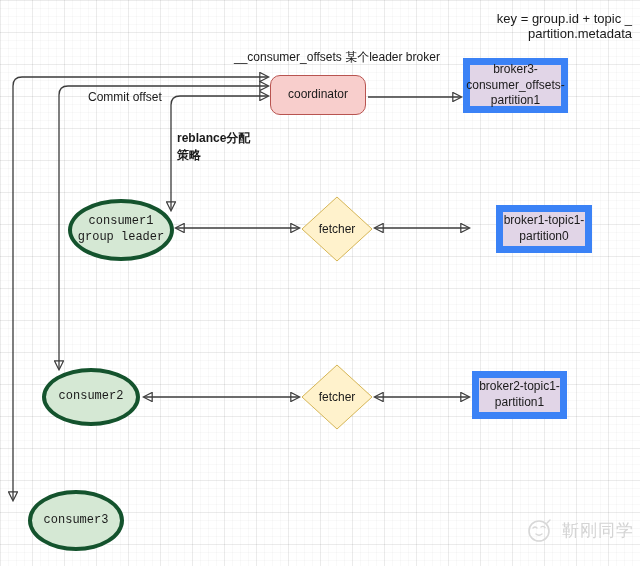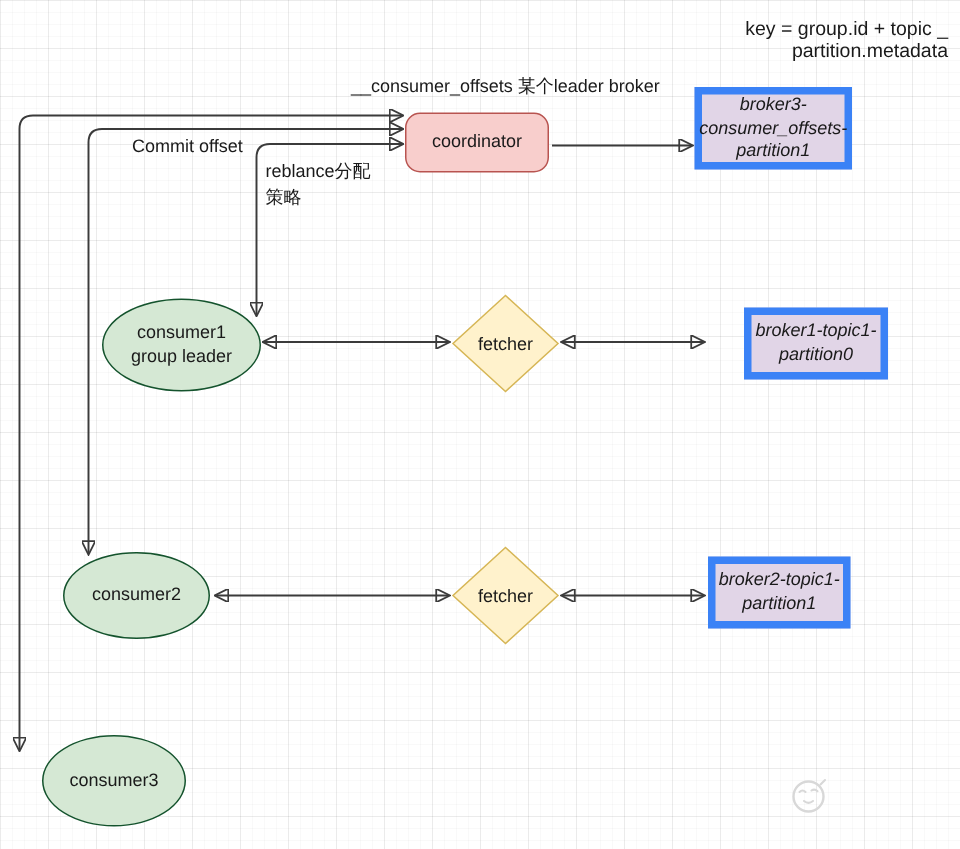--- a/index.html
+++ b/index.html
@@ -17,33 +17,33 @@
   }
   .node{
     position:absolute;display:flex;align-items:center;justify-content:center;
     font-size:12px;line-height:1.3;text-align:center;white-space:pre-line;
     box-sizing:border-box;
   }
   .coordinator{
     background:#f8cecc;border:1px solid #b85450;border-radius:10px;
   }
   .broker{
-    background:#e1d5e7;border:5px solid #3b82f6;font-style:italic;
+    background:#e1d5e7;border:7px solid #3b82f6;
   }
   .consumer{
-    background:#d5e8d4;border:1px solid #14532d;border-radius:50%;
+    background:#d5e8d4;border:4px solid #14532d;border-radius:50%;font-family:Liberation Mono, monospace;
   }
   .diamond{position:absolute;}
   .diamond svg{position:absolute;inset:0;width:100%;height:100%;}
   .diamond .dlabel{
     position:absolute;inset:0;display:flex;align-items:center;justify-content:center;
     font-size:12px;
   }
   .annotation{position:absolute;font-size:12px;white-space:pre-line;}
-  .bold{font-weight:normal;}
+  .bold{font-weight:bold;margin-top:24px;}
   .key-formula{position:absolute;font-size:13px;}
   .watermark{
     position:absolute;display:flex;align-items:center;gap:8px;
     color:#d4d4d4;font-size:17px;letter-spacing:1px;
   }
   svg.wires{position:absolute;left:0;top:0;width:640px;height:566px;}
   svg.wires path{fill:none;stroke:#3b3b3b;stroke-width:1.3px;}
 </style>
 </head>
 <body>
@@ -129,13 +129,14 @@
 </div>
 
 <div class="watermark" style="left:524px;top:515px;">
   <svg width="30" height="30" viewBox="0 0 30 30">
     <circle cx="15" cy="16" r="10" fill="none" stroke="#d8d8d8" stroke-width="1.6"></circle>
     <path d="M9 13 q2 -2 4 0" fill="none" stroke="#d8d8d8" stroke-width="1.4" stroke-linecap="round"></path>
     <path d="M17 12 q2 -1.5 4 .5" fill="none" stroke="#d8d8d8" stroke-width="1.4" stroke-linecap="round"></path>
     <path d="M12 19 q3 2.5 6 0" fill="none" stroke="#d8d8d8" stroke-width="1.4" stroke-linecap="round"></path>
     <path d="M23 8 l3 -3" fill="none" stroke="#d8d8d8" stroke-width="1.4" stroke-linecap="round"></path>
   </svg>
+  <span>靳刚同学</span>
 </div>
 
 </body></html>

